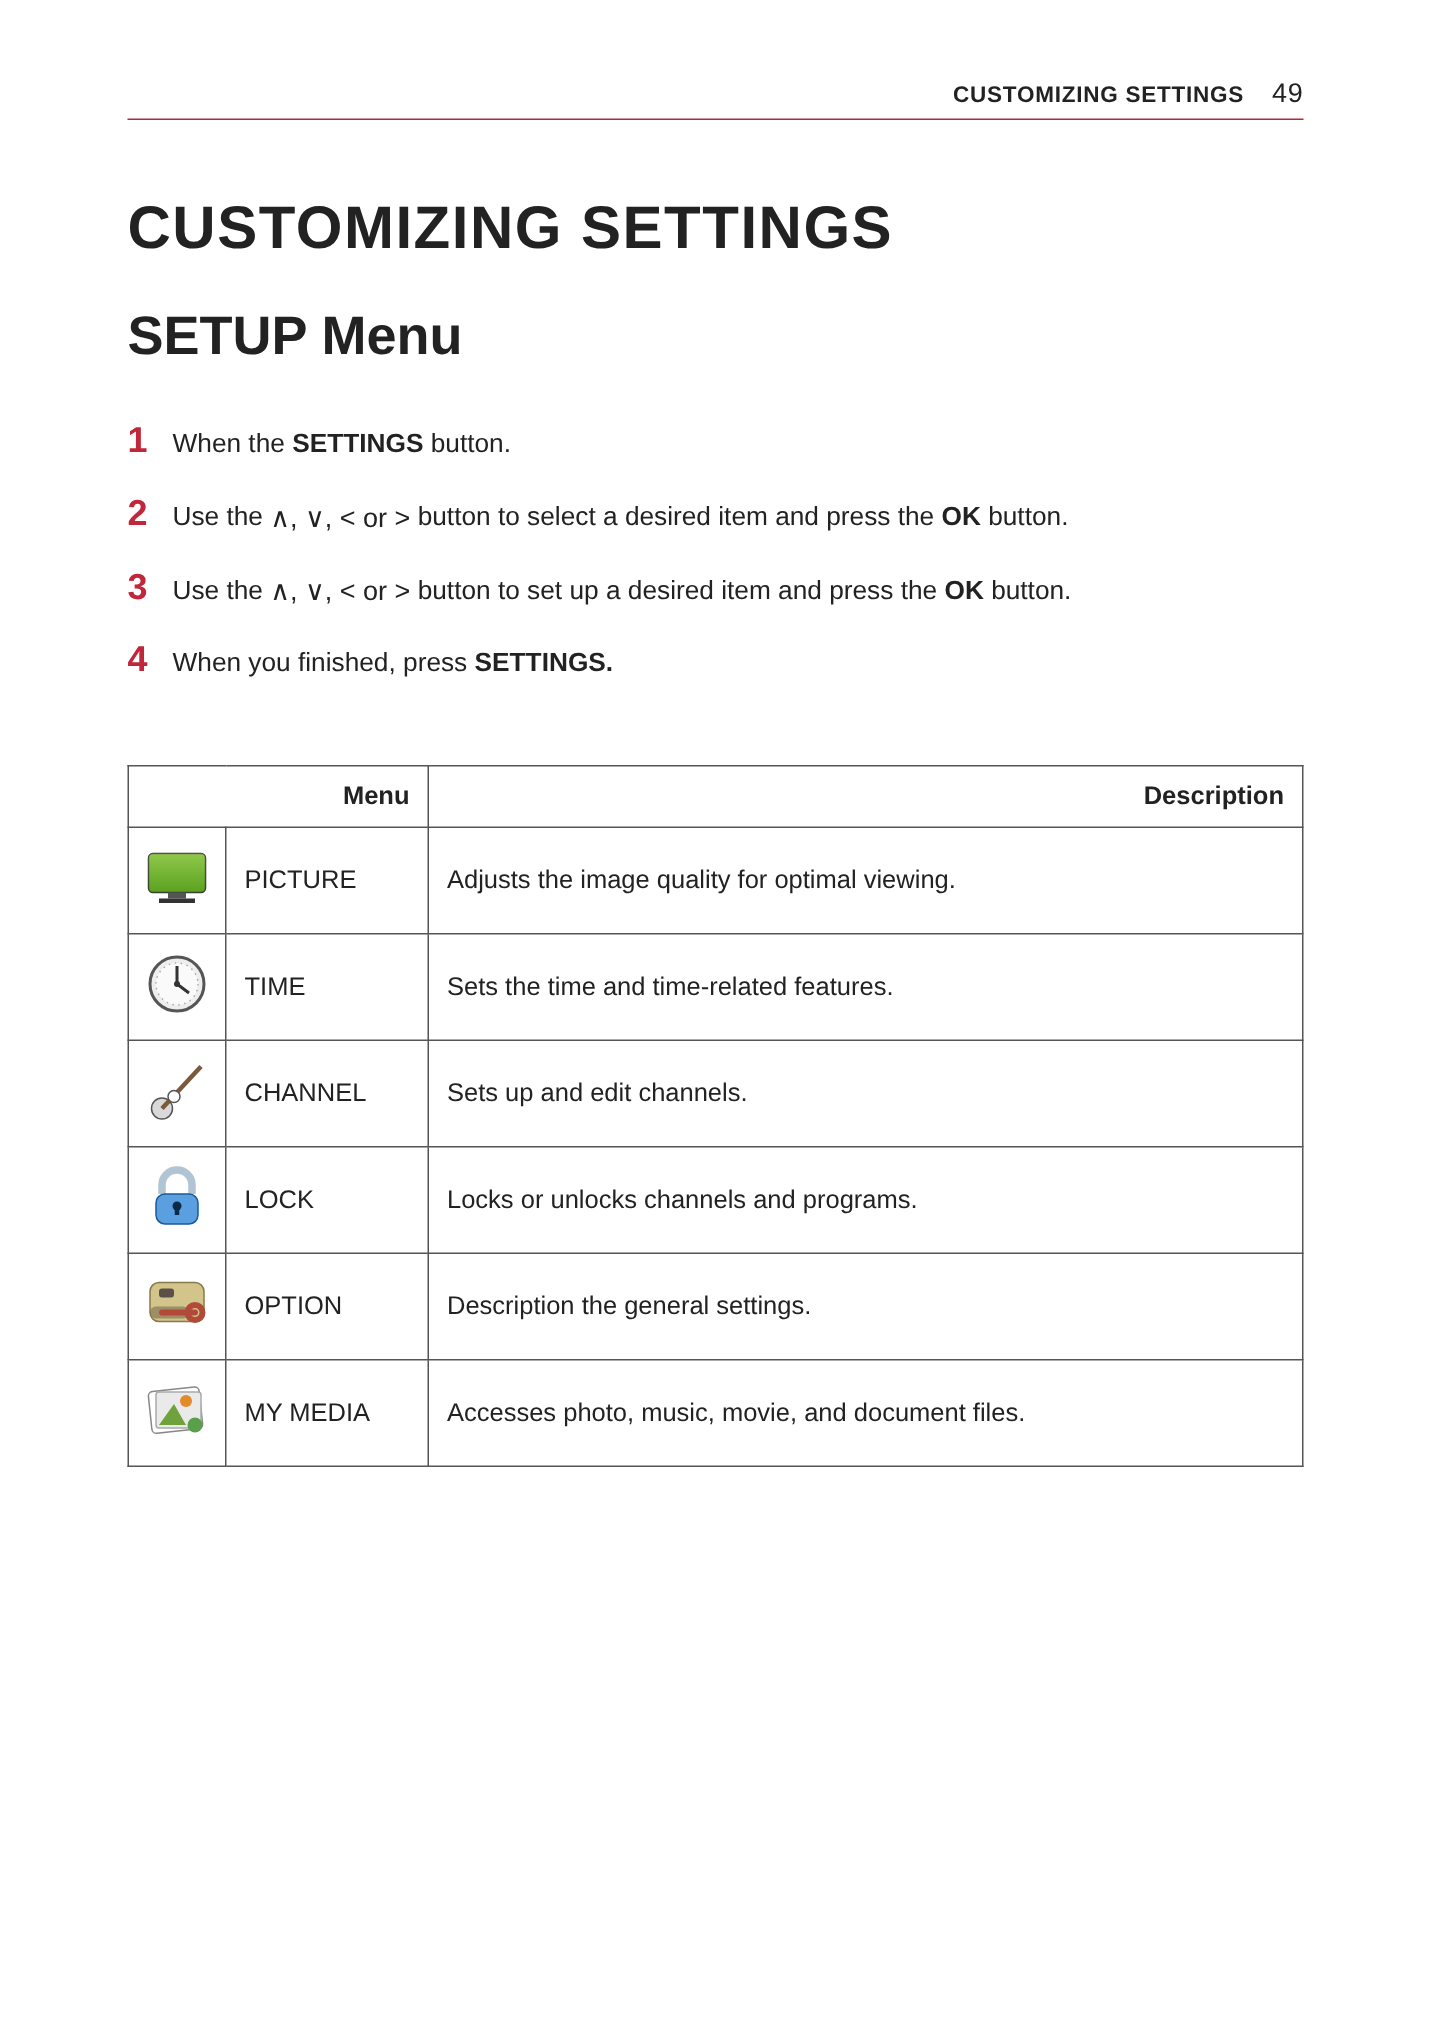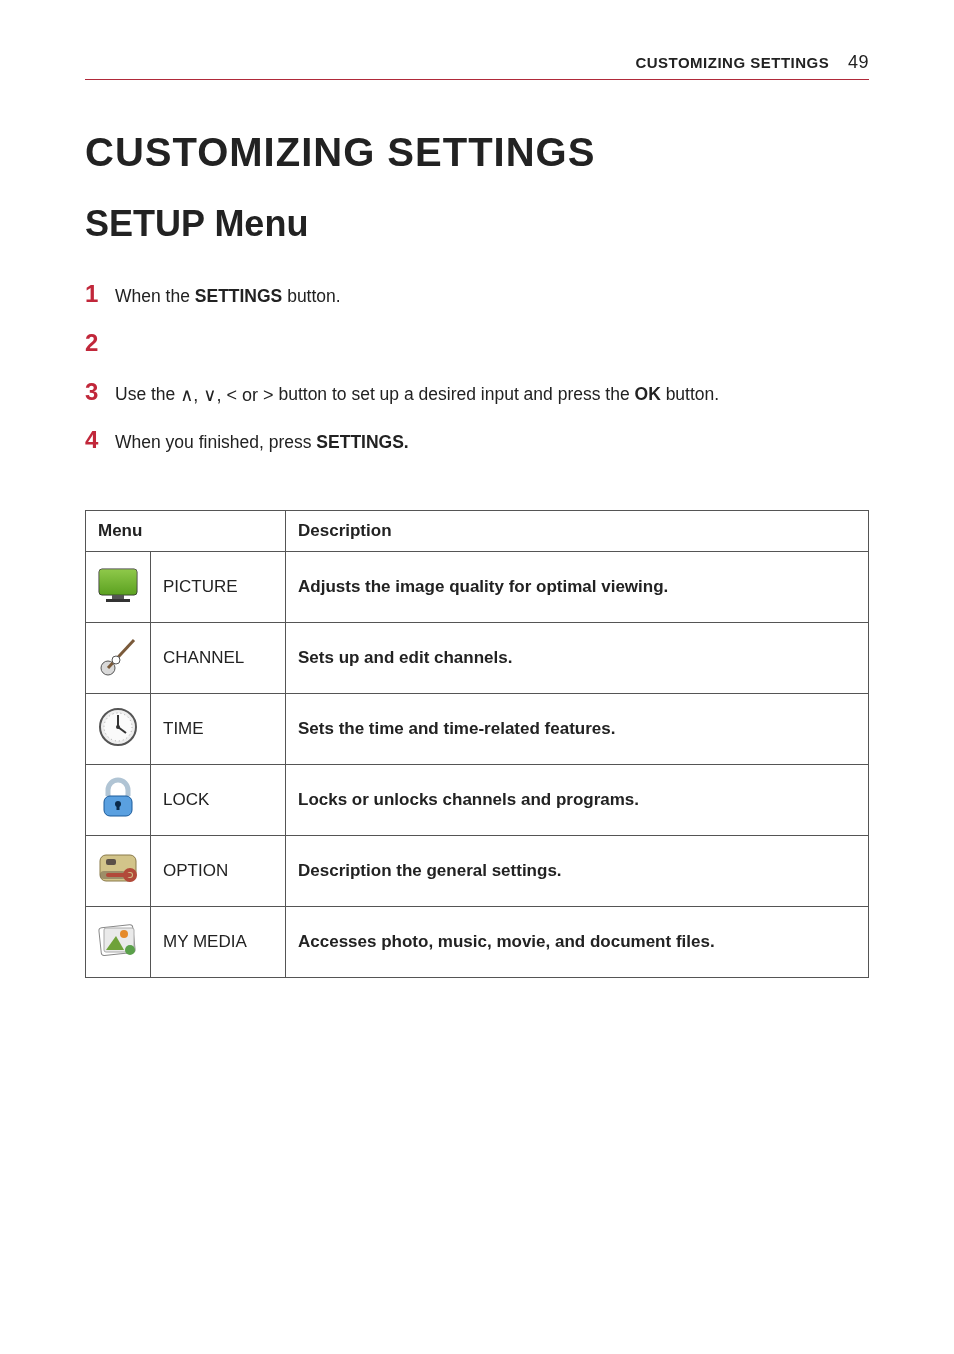--- a/index.html
+++ b/index.html
@@ -70,36 +70,36 @@
     width: 100%;
     margin-top: 46px;
     font-size: 17px;
   }
   table.menu th, table.menu td {
     border: 1px solid #555;
     padding: 0 12px;
     vertical-align: middle;
   }
   table.menu th {
-    text-align: left;
+    text-align: right;
     font-weight: bold;
     height: 40px;
   }
   table.menu td.icon-cell {
     width: 56px;
     text-align: center;
     padding: 6px 4px;
   }
   table.menu td.label-cell {
     width: 110px;
     font-weight: normal;
     height: 70px;
   }
   table.menu td.desc-cell {
-    font-weight: bold;
+    font-weight: normal;
   }
   .icon {
     width: 48px;
     height: 48px;
     display: inline-block;
   }
 </style>
 </head>
 <body>
 
@@ -115,25 +115,28 @@
 
   <div class="steps">
     <div class="row">
       <span class="num">1</span>
       <span>
         <span>When the </span><b>SETTINGS</b><span> button.</span>
       </span>
     </div>
     <div class="row">
       <span class="num">2</span>
+      <span>
+        <span>Use the </span><span class="arrow-glyph">∧, ∨, &lt; or &gt;</span><span> button to select a desired item and press the </span><b>OK</b><span> button.</span>
+      </span>
     </div>
     <div class="row">
       <span class="num">3</span>
       <span>
-        <span>Use the </span><span class="arrow-glyph">∧, ∨, &lt; or &gt;</span><span> button to set up a desired input and press the </span><b>OK</b><span> button.</span>
+        <span>Use the </span><span class="arrow-glyph">∧, ∨, &lt; or &gt;</span><span> button to set up a desired item and press the </span><b>OK</b><span> button.</span>
       </span>
     </div>
     <div class="row">
       <span class="num">4</span>
       <span>
         <span>When you finished, press </span><b>SETTINGS.</b><span></span>
       </span>
     </div>
   </div>
 
@@ -159,44 +162,44 @@
                 </linearGradient>
               </defs>
           </svg>
         </td>
         <td class="label-cell">PICTURE</td>
         <td class="desc-cell">Adjusts the image quality for optimal viewing.</td>
       </tr>
       <tr>
         <td class="icon-cell">
           <svg class="icon" viewBox="0 0 48 48">
-            <circle cx="14" cy="36" r="7" fill="#d9d9d9" stroke="#555"></circle>
-            <line x1="14" y1="36" x2="40" y2="8" stroke="#7a5a3a" stroke-width="3"></line>
-            <circle cx="22" cy="28" r="4" fill="#fff" stroke="#555"></circle>
-          </svg>
-        </td>
-        <td class="label-cell">CHANNEL</td>
-        <td class="desc-cell">Sets up and edit channels.</td>
-      </tr>
-      <tr>
-        <td class="icon-cell">
-          <svg class="icon" viewBox="0 0 48 48">
             <circle cx="24" cy="24" r="18" fill="#eee" stroke="#555" stroke-width="2"></circle>
             <circle cx="24" cy="24" r="14" fill="#fafafa" stroke="#aaa" stroke-dasharray="1 3"></circle>
             <line x1="24" y1="24" x2="24" y2="12" stroke="#333" stroke-width="2"></line>
             <line x1="24" y1="24" x2="32" y2="30" stroke="#333" stroke-width="2"></line>
             <circle cx="24" cy="24" r="2" fill="#333"></circle>
           </svg>
         </td>
         <td class="label-cell">TIME</td>
         <td class="desc-cell">Sets the time and time-related features.</td>
       </tr>
       <tr>
         <td class="icon-cell">
           <svg class="icon" viewBox="0 0 48 48">
+            <circle cx="14" cy="36" r="7" fill="#d9d9d9" stroke="#555"></circle>
+            <line x1="14" y1="36" x2="40" y2="8" stroke="#7a5a3a" stroke-width="3"></line>
+            <circle cx="22" cy="28" r="4" fill="#fff" stroke="#555"></circle>
+          </svg>
+        </td>
+        <td class="label-cell">CHANNEL</td>
+        <td class="desc-cell">Sets up and edit channels.</td>
+      </tr>
+      <tr>
+        <td class="icon-cell">
+          <svg class="icon" viewBox="0 0 48 48">
             <path d="M14 22 v-6 a10 10 0 0 1 20 0 v6" fill="none" stroke="#b0c4d4" stroke-width="5"></path>
             <rect x="10" y="22" width="28" height="20" rx="6" fill="#5aa0e0" stroke="#1a5a9a"></rect>
             <circle cx="24" cy="30" r="3" fill="#0a2a4a"></circle>
             <rect x="22.5" y="30" width="3" height="6" fill="#0a2a4a"></rect>
           </svg>
         </td>
         <td class="label-cell">LOCK</td>
         <td class="desc-cell">Locks or unlocks channels and programs.</td>
       </tr>
       <tr>

